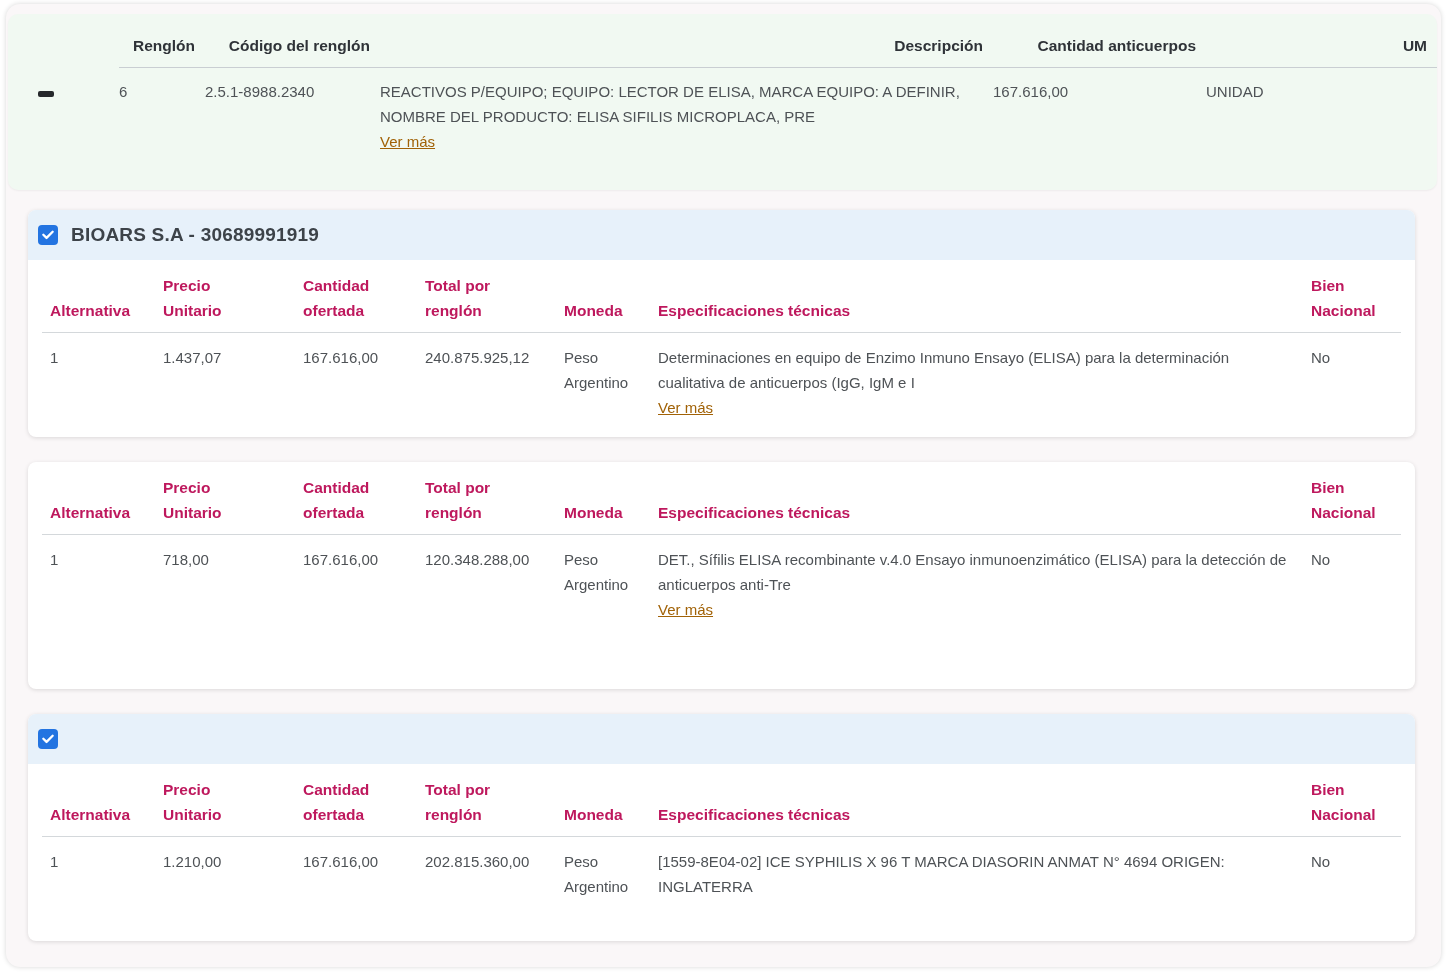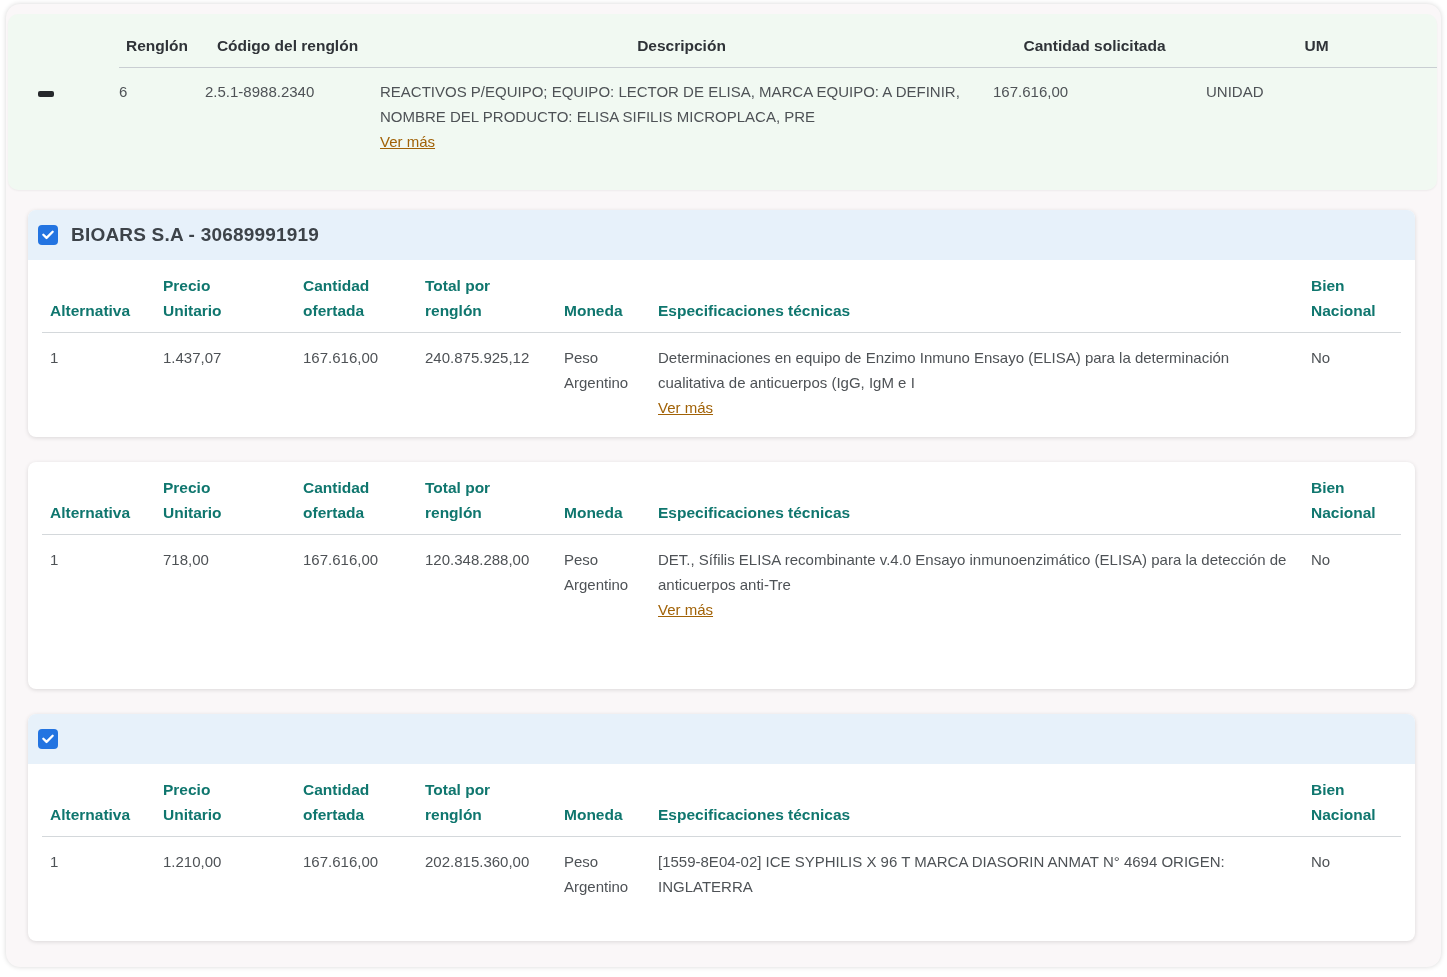--- a/index.html
+++ b/index.html
@@ -27,21 +27,21 @@
     margin: 10px 4px 0 2px;
     height: 176px;
     background: #f1f9f2;
     border-radius: 10px;
     overflow: hidden;
     box-shadow: 0 1px 2px rgba(0,0,0,0.05);
   }
   table { border-collapse: collapse; table-layout: fixed; }
   .item-table { width: 1429px; margin-top: 10px; }
   .item-table th {
-    text-align: center;
+    text-align: right;
     font-weight: bold;
     color: #2f3338;
     font-size: 15.5px;
     padding: 12px 10px 11px 0;
     border-bottom: 1px solid #c9ced2;
     line-height: 20px;
   }
   .item-table th.no-border { border-bottom: none; }
   .item-table td {
     vertical-align: top;
@@ -90,21 +90,21 @@
     font-size: 19px;
     font-weight: 600;
     letter-spacing: 0.2px;
     color: #3d4349;
   }
   .offer-table { width: 1359px; margin: 0 14px; }
   .offer-table th {
     text-align: left;
     vertical-align: bottom;
     font-weight: bold;
-    color: #0f766e;
+    color: #be185d;
     font-size: 15.5px;
     line-height: 25px;
     padding: 13px 0 9px;
     border-bottom: 1px solid #d4d8db;
   }
   .offer-table td {
     vertical-align: top;
     line-height: 25px;
     padding: 12px 0 0;
   }
@@ -139,21 +139,21 @@
         <col style="width:613px">
           <col style="width:213px">
           <col style="width:231px">
       </colgroup>
       <thead>
         <tr>
           <th class="no-border"></th>
           <th>Renglón</th>
           <th>Código del renglón</th>
           <th>Descripción</th>
-          <th>Cantidad solicitada</th>
+          <th>Cantidad anticuerpos</th>
           <th>UM</th>
         </tr>
       </thead>
       <tbody>
         <tr>
           <td>
             <span class="collapse-btn"></span>
           </td>
           <td>6</td>
           <td>2.5.1-8988.2340</td>

